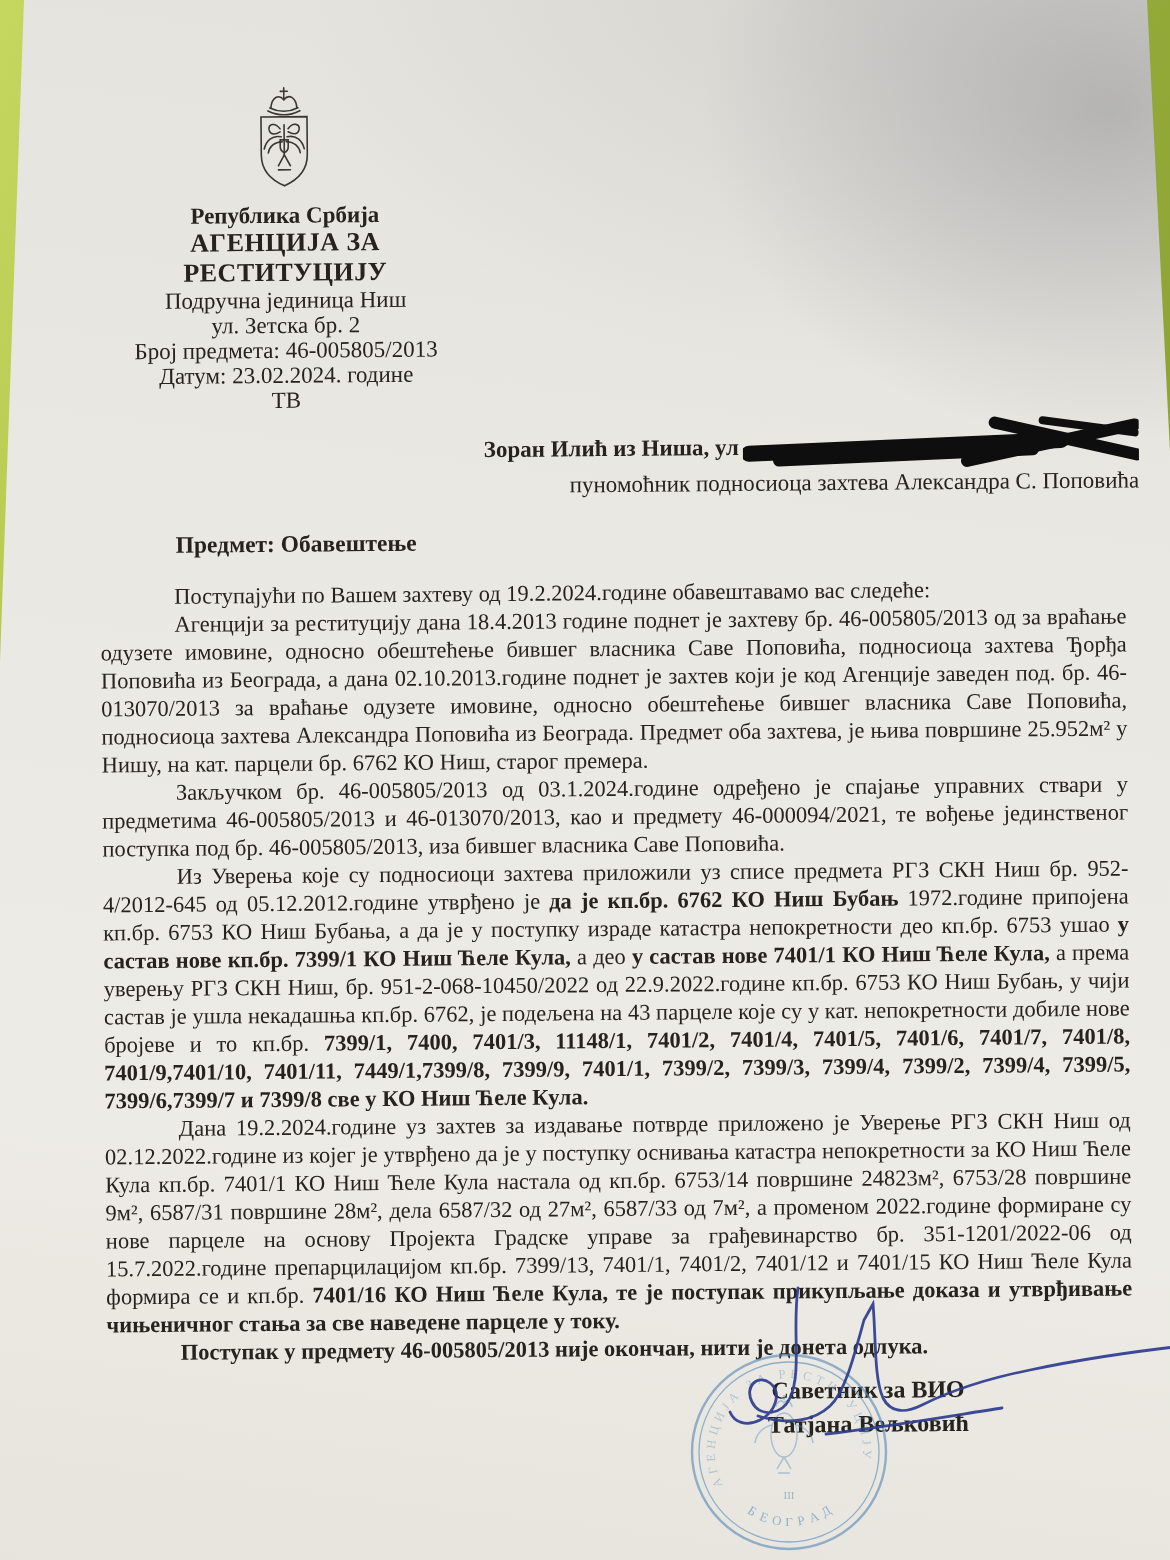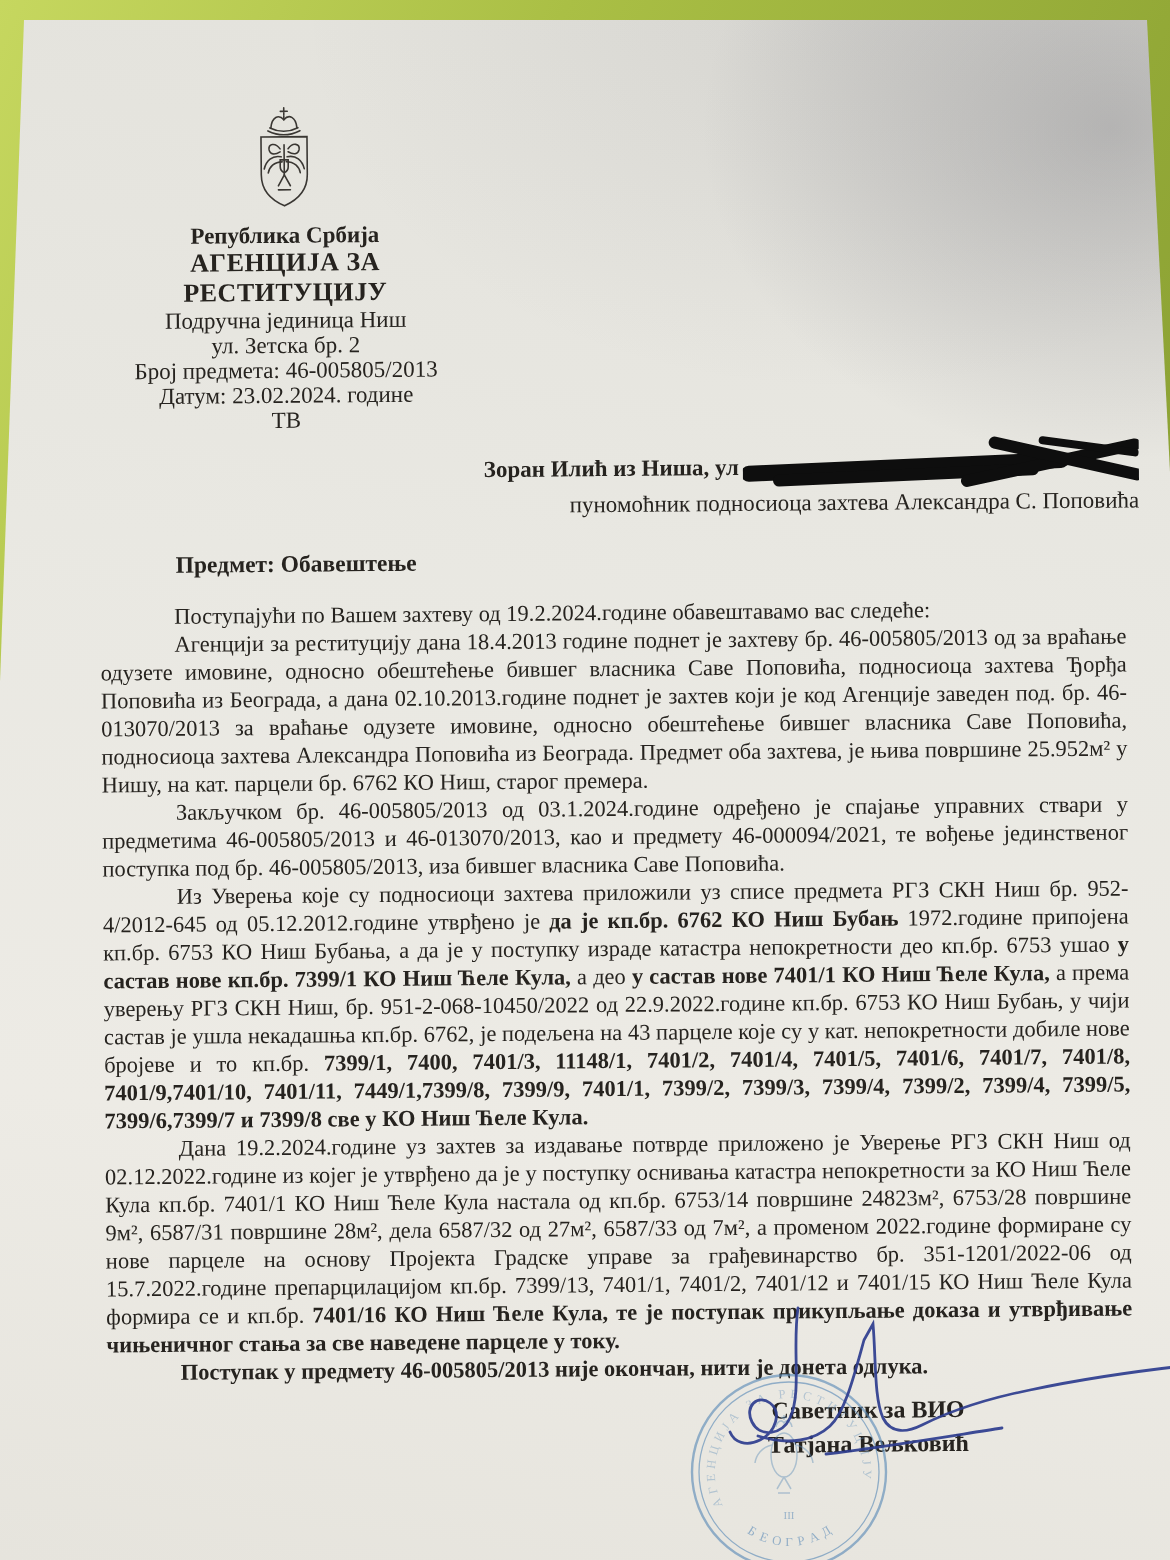--- a/index.html
+++ b/index.html
@@ -11,21 +11,20 @@
   }
   .paper{
     position:absolute;inset:0;
     clip-path:polygon(24px 0,1147px 0,1170px 452px,1170px 1560px,0 1560px,0 662px);
     background:
       radial-gradient(640px 520px at 95% 7%,rgba(84,84,94,.30),rgba(84,84,94,0) 64%),
       radial-gradient(900px 620px at 72% 0%,rgba(90,90,98,.10),rgba(90,90,98,0) 60%),
       linear-gradient(187deg,#e3e2dc 0%,#e9e8e2 38%,#edebe5 72%,#e6e4dd 100%);
     filter:drop-shadow(2px 3px 8px rgba(40,50,20,.35));
     color:#26231f;
-    margin-top:20px;
   }
   .sheet{transform:rotate(-0.5deg);transform-origin:52% 40%;}
   .letterhead{padding-top:82px;margin-left:116px;width:344px;text-align:center;}
   .coa{display:block;margin:0 auto 6px auto;}
   .lh-line{font-size:23px;line-height:25px;}
   .lh-country{font-weight:bold;font-size:23px;}
   .lh-agency{font-weight:bold;font-size:26px;line-height:30px;letter-spacing:.5px;}
   .addressee{margin-top:16px;text-align:right;padding-right:30px;font-size:23px;}
   .addr-line1{position:relative;display:flex;justify-content:flex-end;align-items:center;height:46px;font-weight:bold;}
   .addr-tail{position:absolute;right:84px;top:4px;z-index:0;font-weight:bold;}

